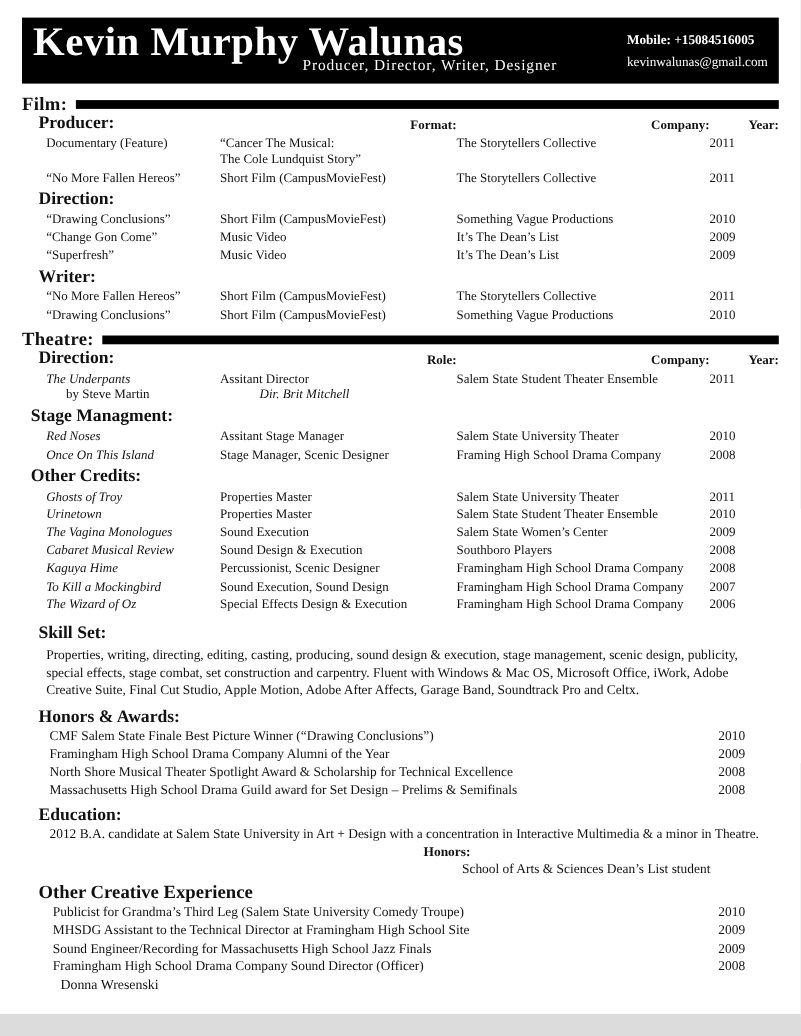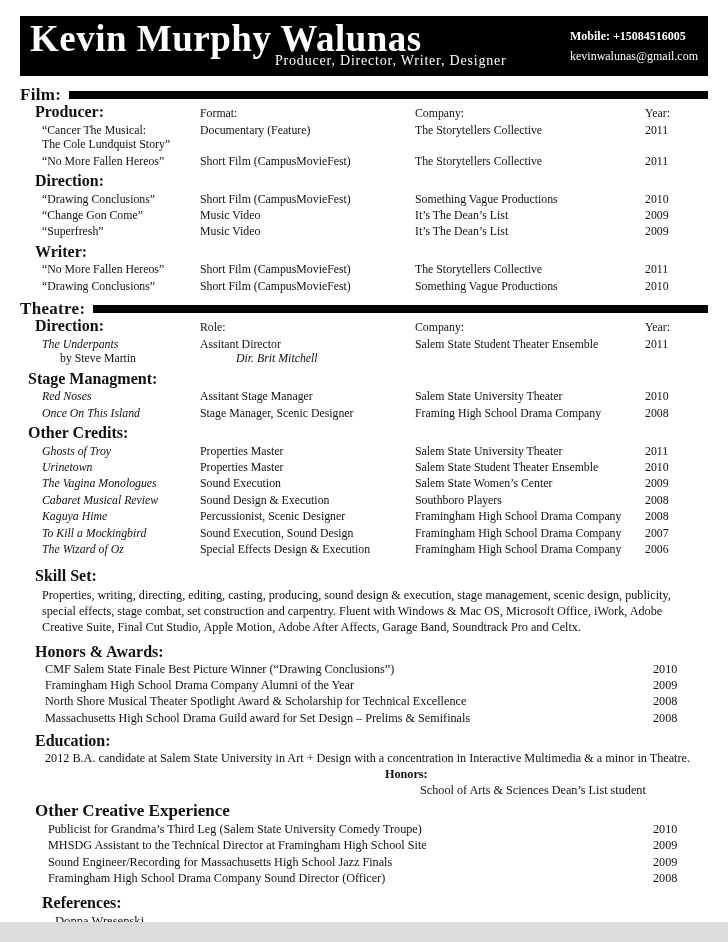--- a/index.html
+++ b/index.html
@@ -22,21 +22,21 @@
   .sec-title{font-size:17px;font-weight:bold;line-height:1;letter-spacing:.3px;}
   .sec-bar{flex:1;height:8px;background:#000;align-self:flex-end;margin:0 0 4px 8px;}
 
   
   .row{display:grid;grid-template-columns:158px 215px 230px 1fr;margin-left:22px;
        font-size:11.8px;line-height:1.22;padding:1px 0;}
   .head-row{margin-top:2px;}
   .subhead{font-size:16px;font-weight:bold;line-height:1.05;margin:-2px 0 0 -7px;}
   h3.own{font-size:16px;font-weight:bold;margin:3px 0 1px 15px;line-height:1.1;}
   h3.own.tight{margin-left:8px;}
-  .colhead{font-weight:normal;font-size:11.8px;}
+  .colhead{font-weight:bold;font-size:11.8px;text-align:right;}
   .cell .line{display:block;}
   .it{font-style:italic;}
   .sub2{margin-left:18px;}
   .role2{margin-left:36px;font-style:italic;}
 
   
   .para{margin:2px 0 0 22px;width:648px;font-size:12.2px;line-height:1.32;}
 
   
   .lrow{display:flex;margin:1px 0 1px 25px;padding-right:25px;font-size:12.2px;line-height:1.25;}
@@ -74,25 +74,25 @@
       <span class="sec-bar"></span>
     </div>
 
     <div class="row head-row">
       <h3 class="subhead">Producer:</h3>
       <span class="colhead">Format:</span>
       <span class="colhead">Company:</span>
       <span class="colhead">Year:</span>
     </div>
     <div class="row">
+      <span class="cell">Documentary (Feature)</span>
       <span class="cell">
         <span class="line">“Cancer The Musical:</span>
         <span class="line">The Cole Lundquist Story”</span>
       </span>
-      <span class="cell">Documentary (Feature)</span>
       <span class="cell">The Storytellers Collective</span>
       <span class="cell">2011</span>
     </div>
     <div class="row">
       <span class="cell">“No More Fallen Hereos”</span>
       <span class="cell">Short Film (CampusMovieFest)</span>
       <span class="cell">The Storytellers Collective</span>
       <span class="cell">2011</span>
     </div>
 
@@ -261,18 +261,17 @@
       <span class="ltxt">Sound Engineer/Recording for Massachusetts High School Jazz Finals</span>
       <span class="lyr">2009</span>
     </div>
     <div class="lrow" style="margin-left:28px;gap:32px;">
       <span class="ltxt">Framingham High School Drama Company Sound Director (Officer)</span>
       <span class="lyr">2008</span>
     </div>
   </section>
 
   <section>
-    <h3 class="ref-head">References:</h3>
     <div class="ref-name">Donna Wresenski</div>
 
   </section>
 
 </div>
 
 </body></html>

